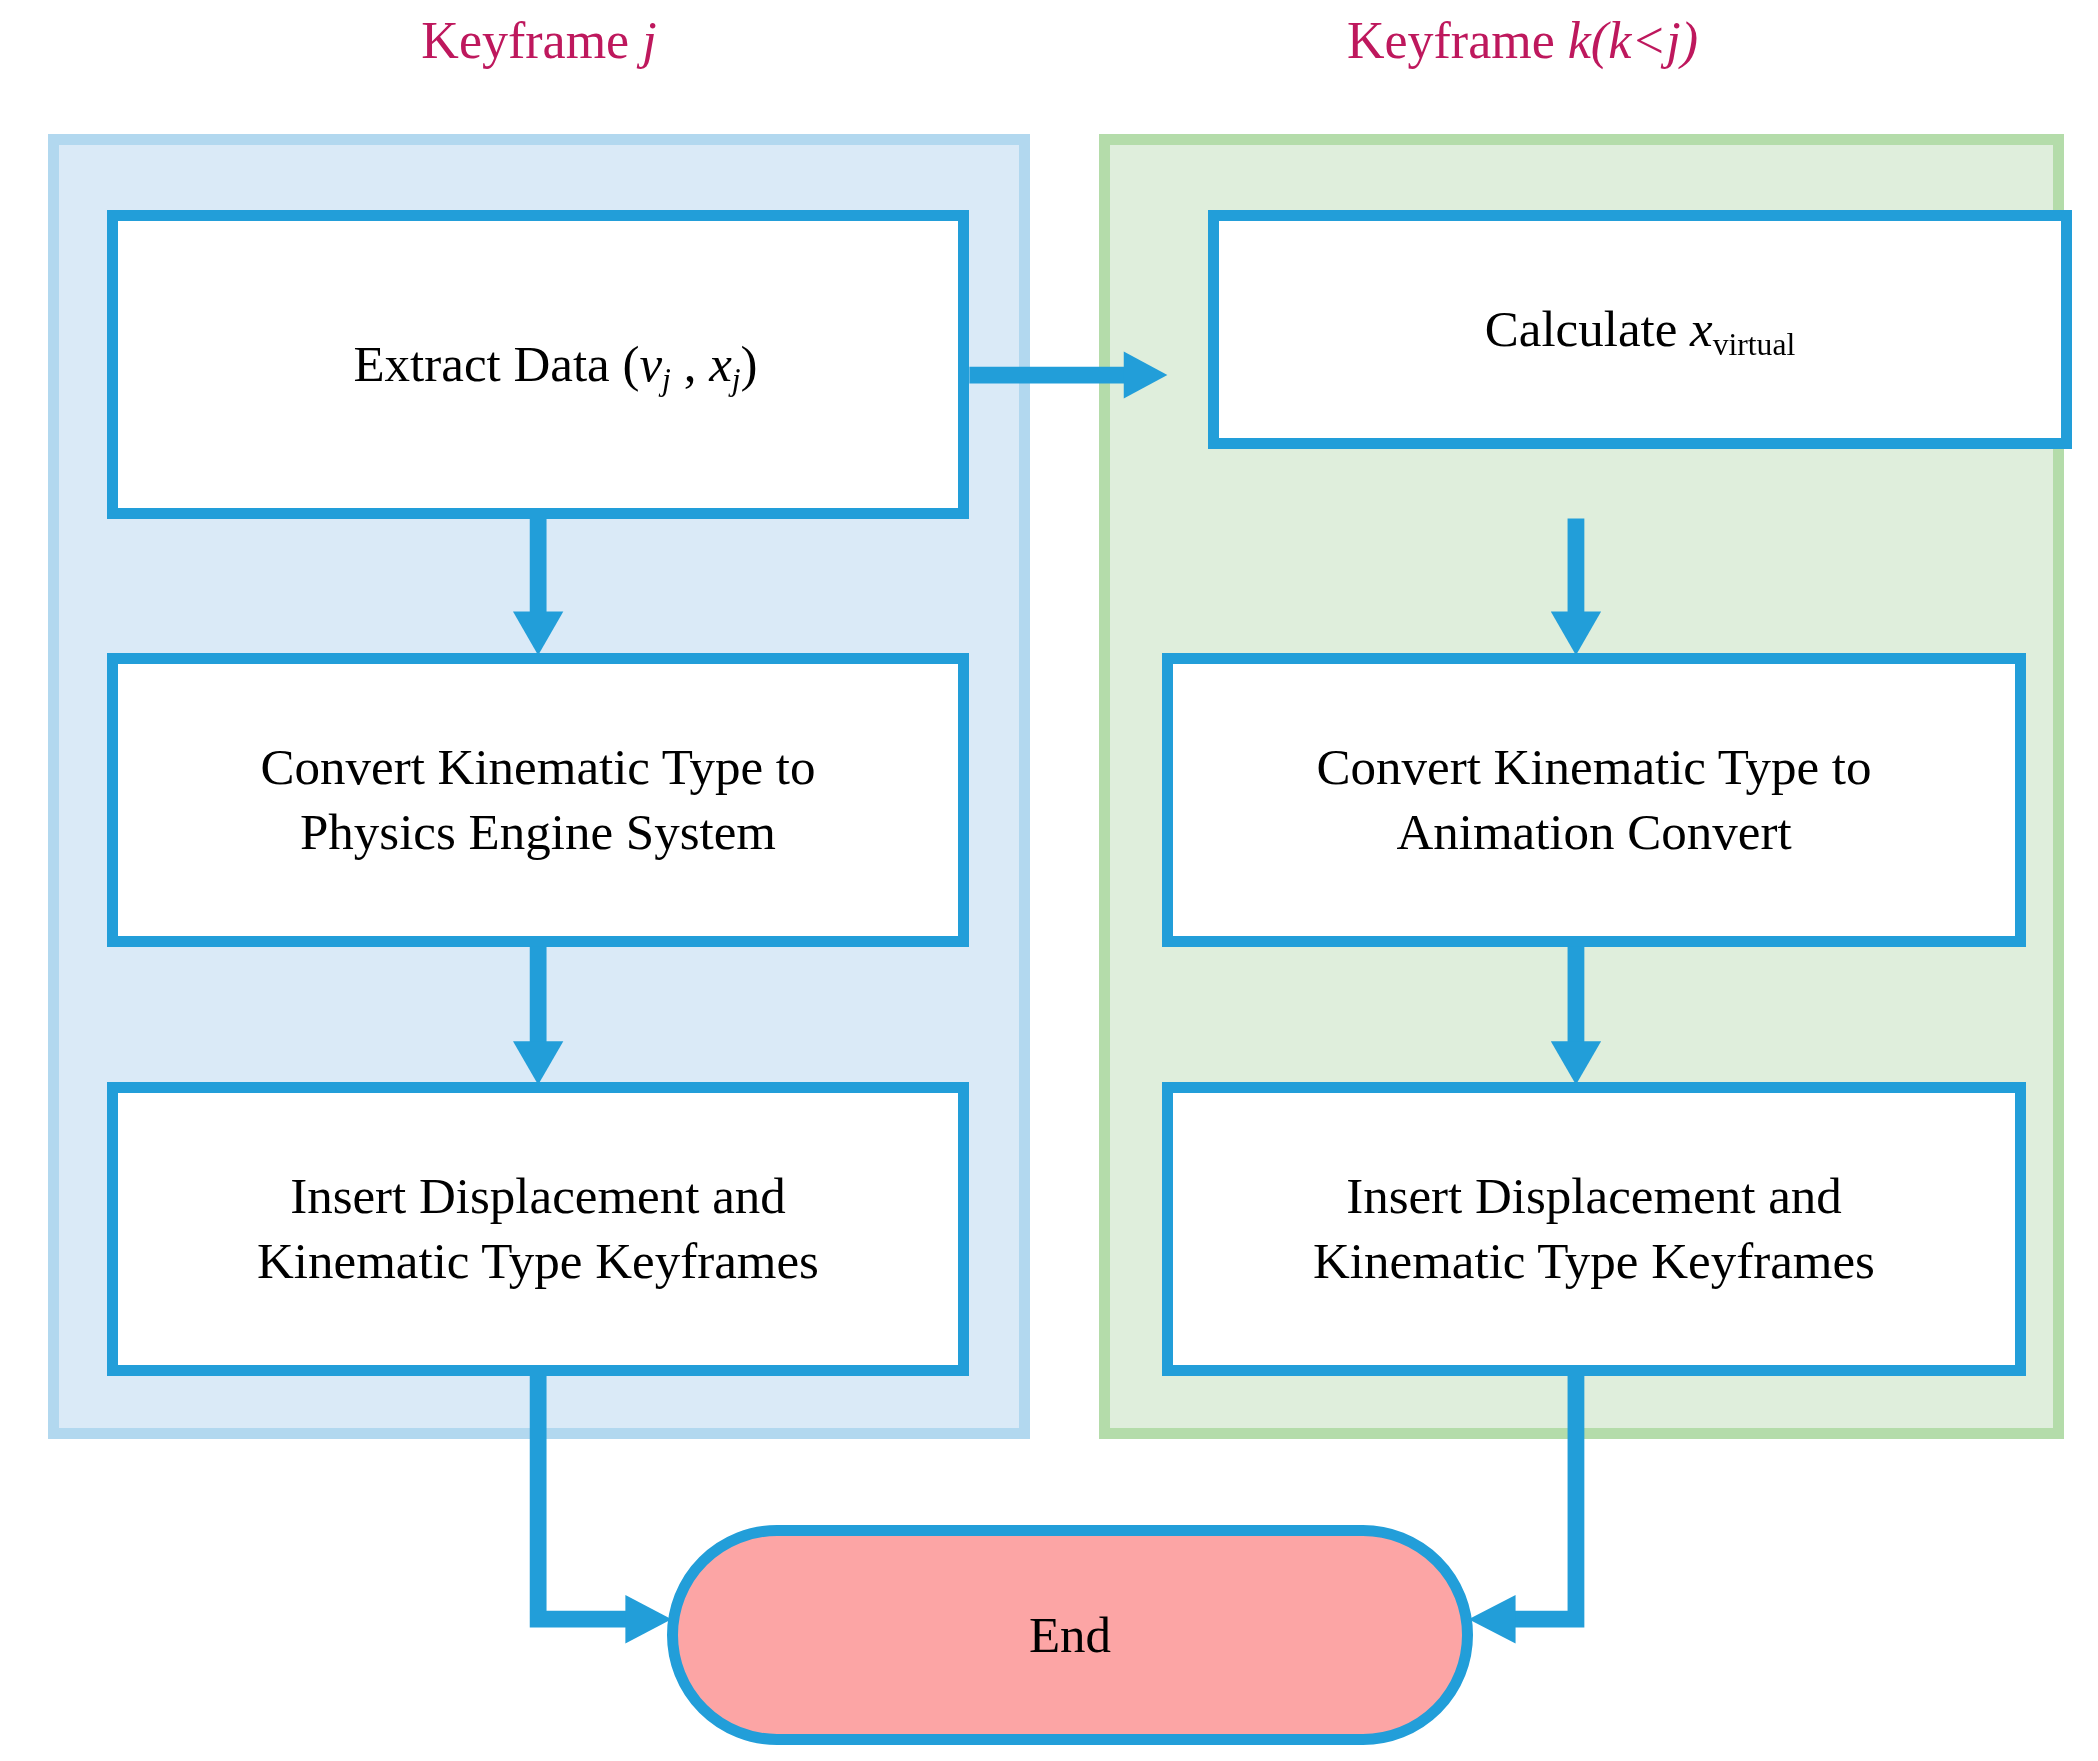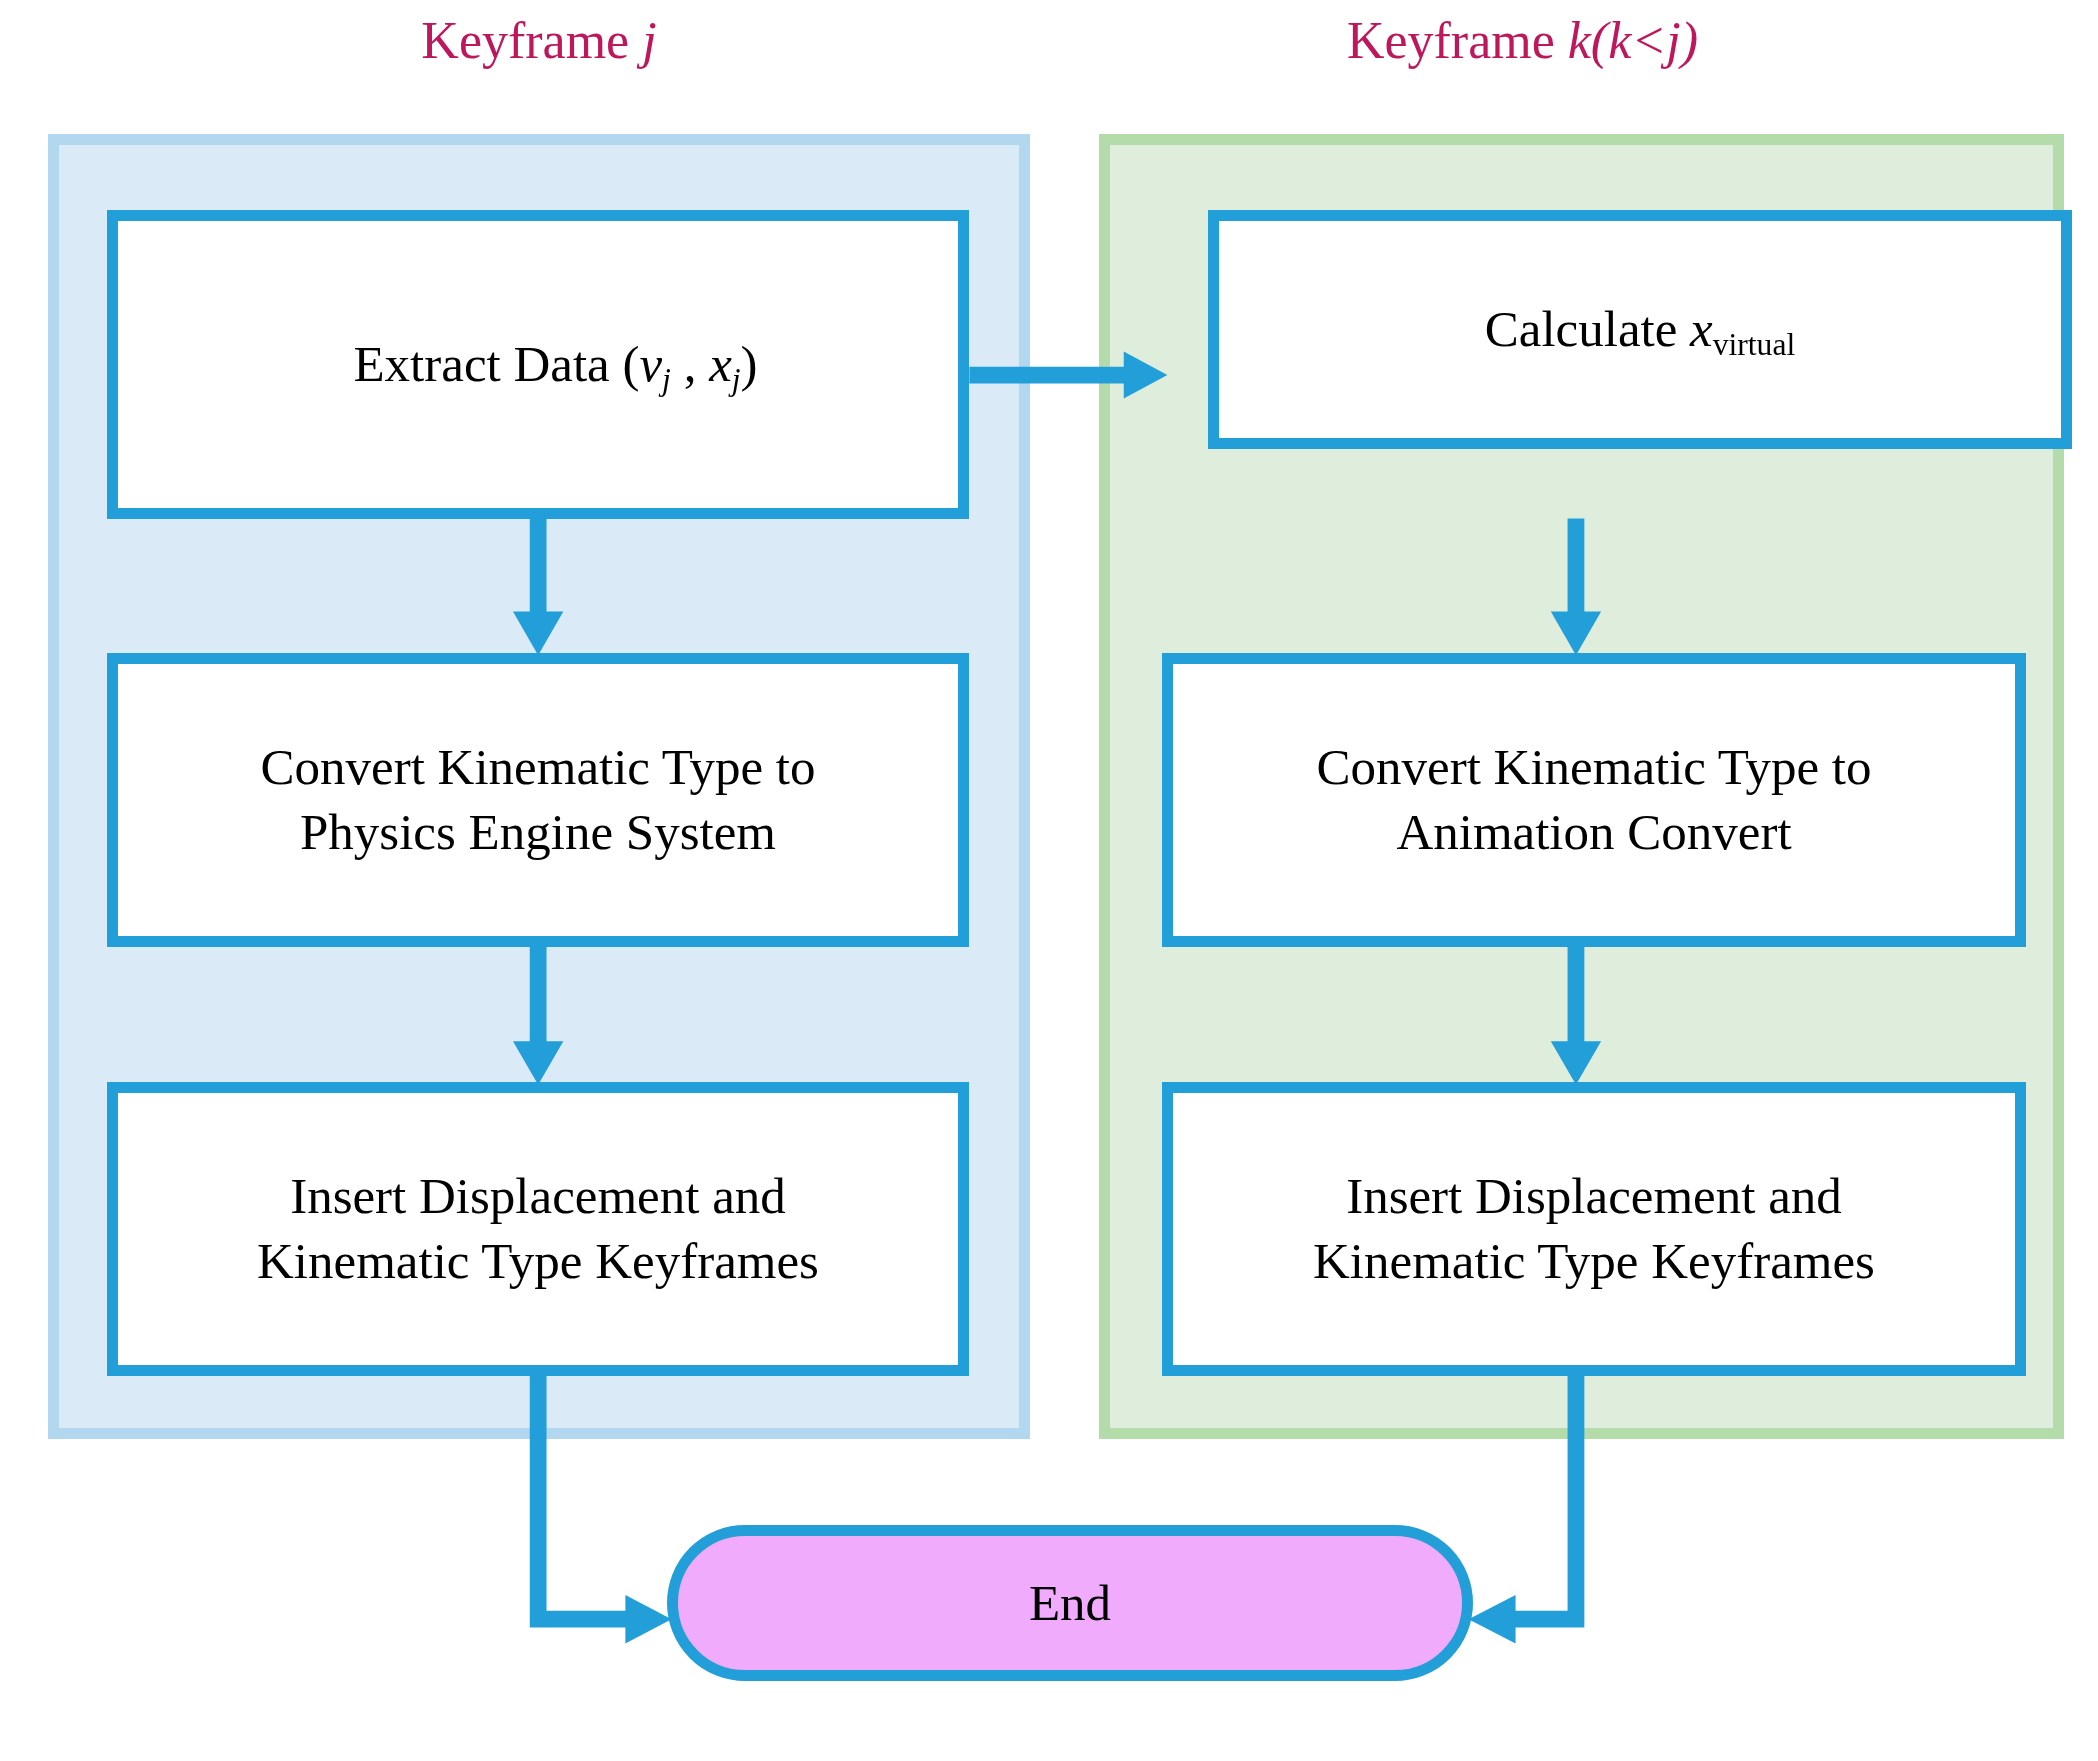--- a/index.html
+++ b/index.html
@@ -79,23 +79,23 @@
   #box-l3 { left: 107px; top: 1082px; width: 862px; height: 294px; }
   
   #box-r1 { left: 1162px; top: 210px;  width: 864px; height: 239px; margin-left: 46px; }
   #box-r2 { left: 1162px; top: 653px;  width: 864px; height: 294px; }
   #box-r3 { left: 1162px; top: 1082px; width: 864px; height: 294px; }
 
   
   #end-node {
     position: absolute;
     left: 667px; top: 1525px;
-    width: 806px; height: 156px;
+    width: 806px; height: 220px;
     box-sizing: border-box;
-    background: #f0abfc;
+    background: #fca5a5;
     border: 11.7px solid #229ed9;
     border-radius: 110px;
     display: flex;
     align-items: center;
     justify-content: center;
   }
   #end-node .txt {
     font-size: 51px;
     color: #000000;
   }

